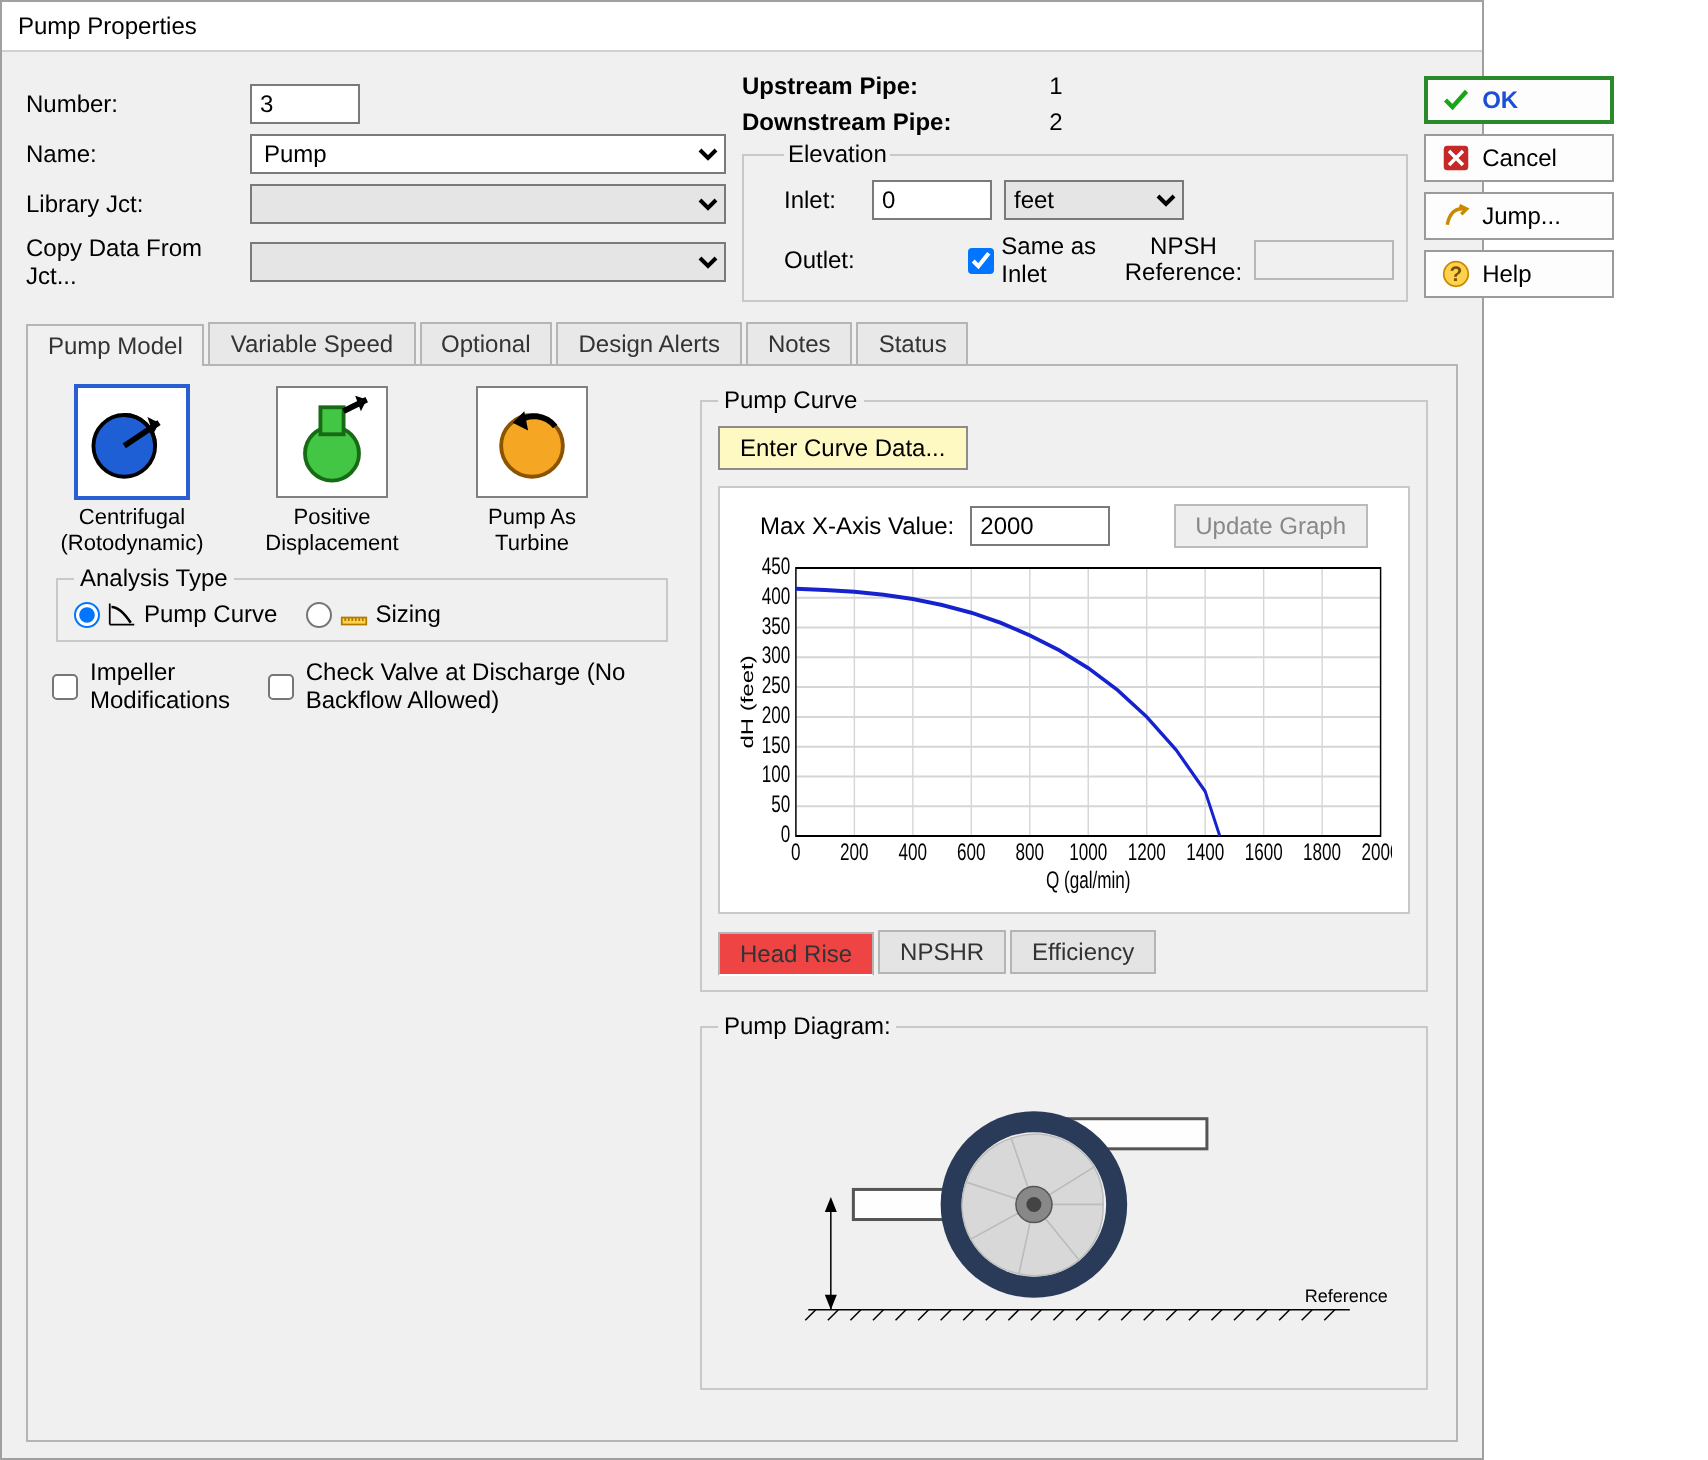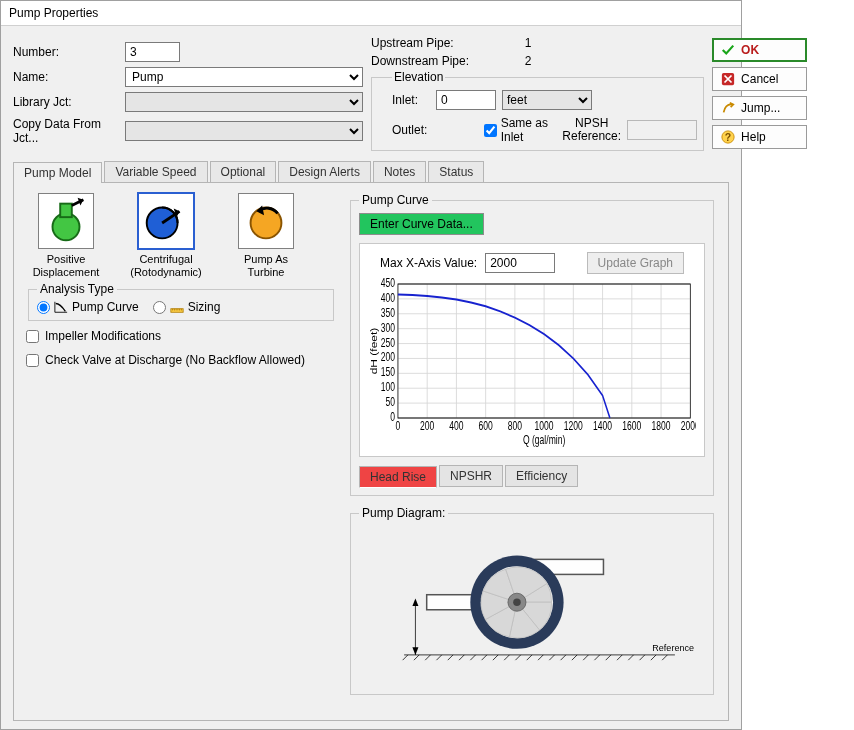--- a/index.html
+++ b/index.html
@@ -15,38 +15,38 @@
   .top-right{ flex: 0 0 95px; display: flex; flex-direction: column; gap: 5px; }
 
   .form-grid { display: grid; grid-template-columns: 108px 1fr; row-gap: 5px; column-gap: 4px; align-items: center; }
   .lbl { color: #000; }
   input[type=text].txt { border: 1px solid #7a7a7a; padding: 2px 4px; background: #fff; height: 20px; }
   .txt.sm { width: 55px; }
   select.cmb { border: 1px solid #7a7a7a; background: #fff; padding: 1px 2px; height: 20px; width: 100%; }
   select.cmb.gray { background: #e5e5e5; }
 
   .mid-grid { display: grid; grid-template-columns: 108px 1fr; row-gap: 4px; column-gap: 4px; align-items: center; }
-  .sub-lbl { color:#000; }
+  .sub-lbl { color:#000;font-weight:bold; }
   .pipe-val { text-align: center; width: 90px; display:inline-block; }
 
   fieldset.elev { border: 1px solid #c8c8c8; margin: 2px 0 0 0; padding: 4px 6px 6px 20px; }
   fieldset.elev legend { color:#000; padding: 0 2px; font-size:12px; }
   .elev-row { display: flex; gap: 6px; align-items: center; margin-top: 2px; }
   .elev-row .inlet-lbl { width: 38px; }
   .unit-cmb { width: 90px; border:1px solid #7a7a7a; background:#e5e5e5; height:20px; }
   .chk { display:inline-flex; align-items:center; gap:4px; }
   .chk input { margin:0; }
   .npsh-lbl { font-size:12px; color:#000; text-align:center; line-height:1.1; }
   .npsh-box { border:1px solid #b8b8b8; background:#f0f0f0; width:70px; height:20px; }
 
   
   .rbtn { border:1px solid #9a9a9a; background:#fdfdfd; height:24px; display:flex; align-items:center; gap:6px; padding:0 8px; cursor:pointer; }
   .rbtn .ri { width:14px; height:14px; display:inline-flex; align-items:center; justify-content:center; }
   .rbtn .rt { flex:1; }
-  .rbtn.ok { border:1px solid #2a8a2a; outline:1px solid #2a8a2a; outline-offset:-2px; color:#b91c1c; font-weight:600; }
+  .rbtn.ok { border:1px solid #2a8a2a; outline:1px solid #2a8a2a; outline-offset:-2px; color:#1d4ed8; font-weight:600; }
 
   
   .tabs { display:flex; align-items:flex-end; border-bottom:1px solid #b5b5b5; margin-bottom:-1px; }
   .tab { border:1px solid #b5b5b5; border-bottom:none; background:#e8e8e8; padding:3px 10px; margin-right:2px; cursor:pointer; color:#333; }
   .tab.active { background:#f0f0f0; position:relative; top:1px; }
   .tab-body { border:1px solid #b5b5b5; background:#f0f0f0; flex:1; padding:10px 12px; overflow:hidden; }
 
   .model-row { display:flex; gap:12px; }
   .left-col { flex:0 0 310px; }
   .right-col { flex:1; }
@@ -57,27 +57,27 @@
   .ptype.sel .pbox { outline:2px solid #2a5fd1; outline-offset:-1px; }
   .ptype .plabel { font-size:11px; line-height:1.15; }
 
   fieldset.analysis { border:1px solid #c8c8c8; padding:4px 8px 6px 8px; margin-top:0; }
   fieldset.analysis legend { padding:0 3px; }
   .radio-row { display:flex; gap:14px; align-items:center; }
   .radio-opt { display:inline-flex; align-items:center; gap:4px; }
   .radio-opt input { margin:0; }
   .mini-icon { width:14px; height:14px; display:inline-flex; align-items:center; justify-content:center; }
 
-  .chk-list { margin-top:8px; display:flex; flex-direction:column; gap:10px; }
+  .chk-list { margin-top:8px; display:flex; flex-direction:row; gap:10px; }
   .chk-list label { display:flex; align-items:center; gap:6px; }
   .chk-list input { margin:0; }
 
   fieldset.curve { border:1px solid #c8c8c8; padding:6px 8px 8px 8px; }
   fieldset.curve legend { padding:0 3px; }
-  .btn { border:1px solid #8c8c8c; background:#22c55e; padding:3px 10px; cursor:pointer; }
+  .btn { border:1px solid #8c8c8c; background:#fef9c3; padding:3px 10px; cursor:pointer; }
   .btn:disabled { color:#888; background:#eee; border-color:#bbb; cursor:default; }
 
   .chart-wrap { border:1px solid #c8c8c8; background:#fff; margin-top:8px; padding:6px 8px 8px 8px; }
   .max-row { display:flex; gap:8px; align-items:center; margin:2px 12px 4px 12px; }
 
   .chart-canvas { width:100%; height:170px; position:relative; }
   .chart-canvas svg { width:100%; height:100%; }
 
   .subtabs { display:flex; align-items:flex-end; margin-top:8px; }
   .subtab { border:1px solid #b5b5b5; background:#e4e4e4; padding:3px 10px; margin-right:2px; cursor:pointer; color:#333; font-size:12px; }
@@ -188,41 +188,41 @@
         <div class="tab">Notes</div>
         <div class="tab">Status</div>
       </div>
     <div class="tab-body">
 
       <div class="model-row">
 
         <div class="left-col">
 
           <div class="pump-types" id="pump-type-row">
+              <div class="ptype sel">
+                <div class="pbox">
+                  <svg viewBox="0 0 56 56">
+                    <circle cx="24" cy="30" r="16" fill="#1f5fd6" stroke="#000" stroke-width="2"></circle>
+                    <path d="M24 30 L42 18" stroke="#000" stroke-width="3"></path>
+                    <polygon points="42,18 36,15 39,24" fill="#000"></polygon>
+                    <path d="M24 14 A16 16 0 0 1 40 30" fill="none" stroke="#000" stroke-width="2"></path>
+                  </svg>
+                </div>
+                <div class="plabel">Centrifugal<br>(Rotodynamic)</div>
+              </div>
               <div class="ptype">
                 <div class="pbox">
                   <svg viewBox="0 0 56 56">
                     <circle cx="28" cy="34" r="14" fill="#43c643" stroke="#176b17" stroke-width="2"></circle>
                     <rect x="22" y="10" width="12" height="14" fill="#43c643" stroke="#176b17" stroke-width="2"></rect>
                     <path d="M34 12 L46 6" stroke="#000" stroke-width="3"></path>
                     <polygon points="46,6 40,4 43,12" fill="#000"></polygon>
                   </svg>
                 </div>
                 <div class="plabel">Positive<br>Displacement</div>
-              </div>
-              <div class="ptype sel">
-                <div class="pbox">
-                  <svg viewBox="0 0 56 56">
-                    <circle cx="24" cy="30" r="16" fill="#1f5fd6" stroke="#000" stroke-width="2"></circle>
-                    <path d="M24 30 L42 18" stroke="#000" stroke-width="3"></path>
-                    <polygon points="42,18 36,15 39,24" fill="#000"></polygon>
-                    <path d="M24 14 A16 16 0 0 1 40 30" fill="none" stroke="#000" stroke-width="2"></path>
-                  </svg>
-                </div>
-                <div class="plabel">Centrifugal<br>(Rotodynamic)</div>
               </div>
               <div class="ptype">
                 <div class="pbox">
                   <svg viewBox="0 0 56 56">
                     <circle cx="28" cy="30" r="16" fill="#f5a623" stroke="#8a5400" stroke-width="2"></circle>
                     <path d="M40 20 A14 14 0 0 0 20 18" fill="none" stroke="#000" stroke-width="3"></path>
                     <polygon points="18,18 24,12 26,22" fill="#000"></polygon>
                   </svg>
                 </div>
                 <div class="plabel">Pump As<br>Turbine</div>

